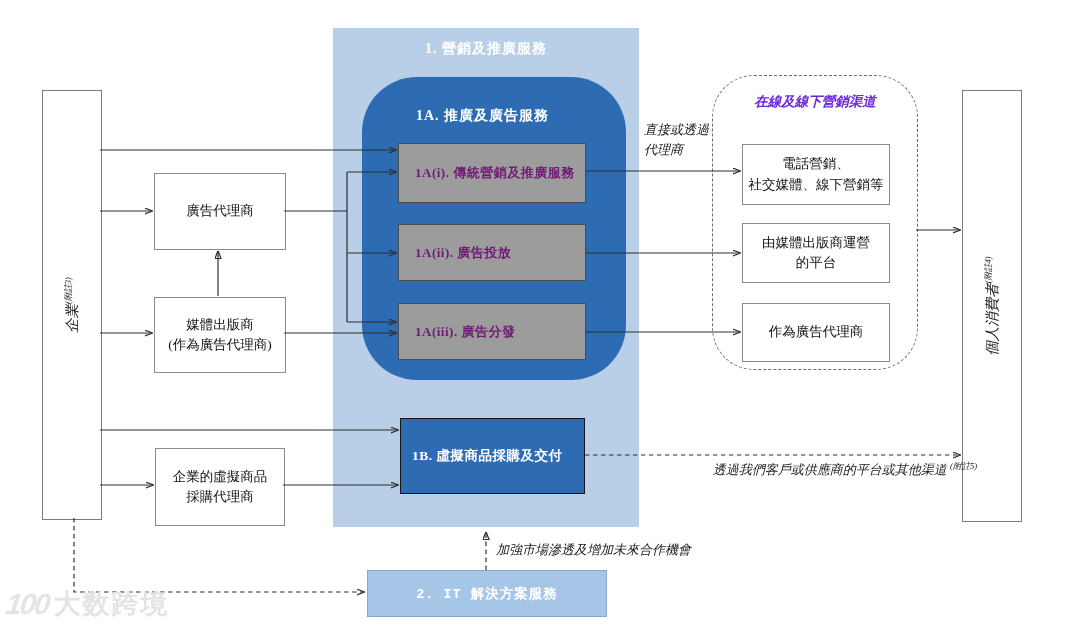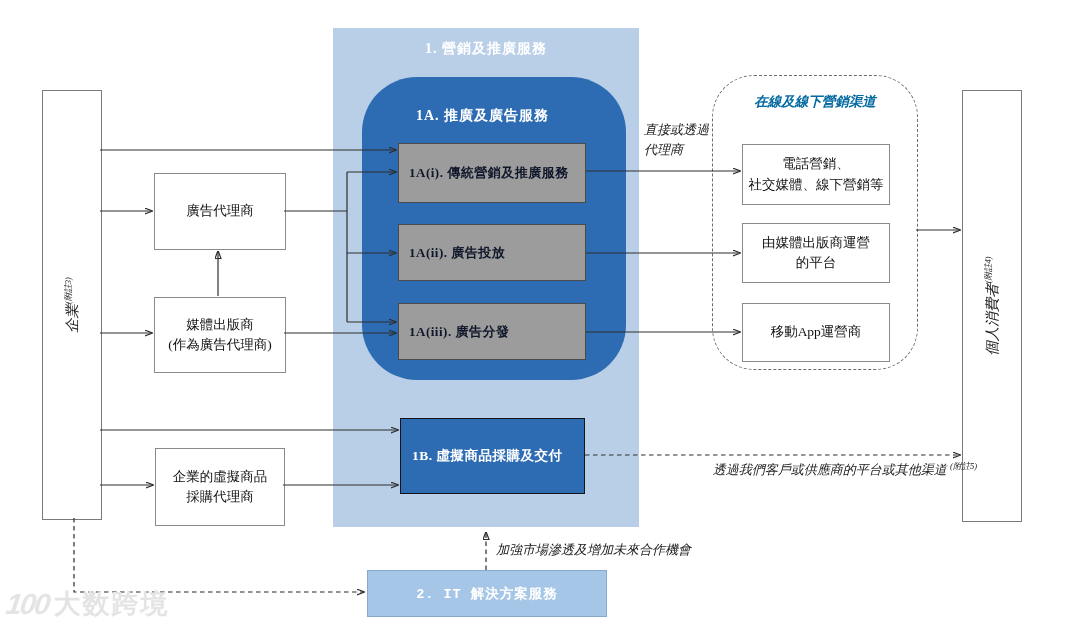--- a/index.html
+++ b/index.html
@@ -31,34 +31,34 @@
   }
   
   .darkblue{background:#2d6cb3;border-radius:55px;}
   .darkblue-title{
     position:absolute;top:30px;left:38px;
     color:#ffffff;font-weight:bold;font-size:14px;letter-spacing:1px;margin-left:16px;
   }
   
   .graybox{
     background:#9c9c9c;border:1px solid #4a4a4a;
-    display:flex;align-items:center;padding-left:10px;box-sizing:border-box;
-    color:#0f172a;font-weight:bold;font-size:13px;letter-spacing:.5px;
+    display:flex;align-items:center;padding-left:16px;box-sizing:border-box;
+    color:#701a75;font-weight:bold;font-size:13px;letter-spacing:.5px;
   }
   
   .box1b{
     background:#2d6cb3;border:1px solid #151515;
     display:flex;align-items:center;padding-left:11px;box-sizing:border-box;
     color:#ffffff;font-weight:bold;font-size:13.5px;letter-spacing:.5px;
   }
   
   .dashedbox{border:1.5px dashed #6a6a6a;border-radius:42px;background:transparent;}
   .dashed-title{
     position:absolute;top:17px;left:0;width:100%;text-align:center;
-    font-weight:bold;font-style:italic;font-size:13.5px;color:#0369a1;
+    font-weight:bold;font-style:italic;font-size:13.5px;color:#6d28d9;
   }
   
   .boxit{
     background:#a6c6e7;border:1px solid #85a8cc;
     display:flex;align-items:center;justify-content:center;
     color:#ffffff;font-weight:bold;font-size:13.5px;letter-spacing:1px;
   }
   
   .cap{font-style:italic;font-size:13px;color:#222;line-height:1.55;}
   .cap sup{font-size:8.5px;}
@@ -111,21 +111,21 @@
   <div class="abs wbox ml" style="left:155px;top:448px;width:128px;height:76px;">企業的虛擬商品
 採購代理商</div>
 
   <div class="abs dashedbox" style="left:712px;top:75px;width:204px;height:293px;">
     <div class="dashed-title">在線及線下營銷渠道</div>
   </div>
   <div class="abs wbox ml" style="left:742px;top:144px;width:146px;height:59px;text-align:center;">電話營銷、
 社交媒體、線下營銷等</div>
   <div class="abs wbox ml" style="left:742px;top:223px;width:146px;height:58px;">由媒體出版商運營
 的平台</div>
-  <div class="abs wbox" style="left:742px;top:303px;width:146px;height:57px;">移動App運營商</div>
+  <div class="abs wbox" style="left:742px;top:303px;width:146px;height:57px;">作為廣告代理商</div>
 
   <div class="abs boxit" style="left:367px;top:570px;width:238px;height:45px;font-family:Liberation Mono, monospace;">2. IT 解決方案服務</div>
 
   <div class="abs cap ml" style="left:644px;top:120px;width:95px;">直接或透過
 代理商</div>
   <div class="abs cap" style="left:622px;top:460px;width:355px;text-align:right;">
     <span>透過我們客戶或供應商的平台或其他渠道 </span><sup>(附註5)</sup>
   </div>
   <div class="abs cap" style="left:496px;top:540px;">加強市場滲透及增加未來合作機會</div>
 

